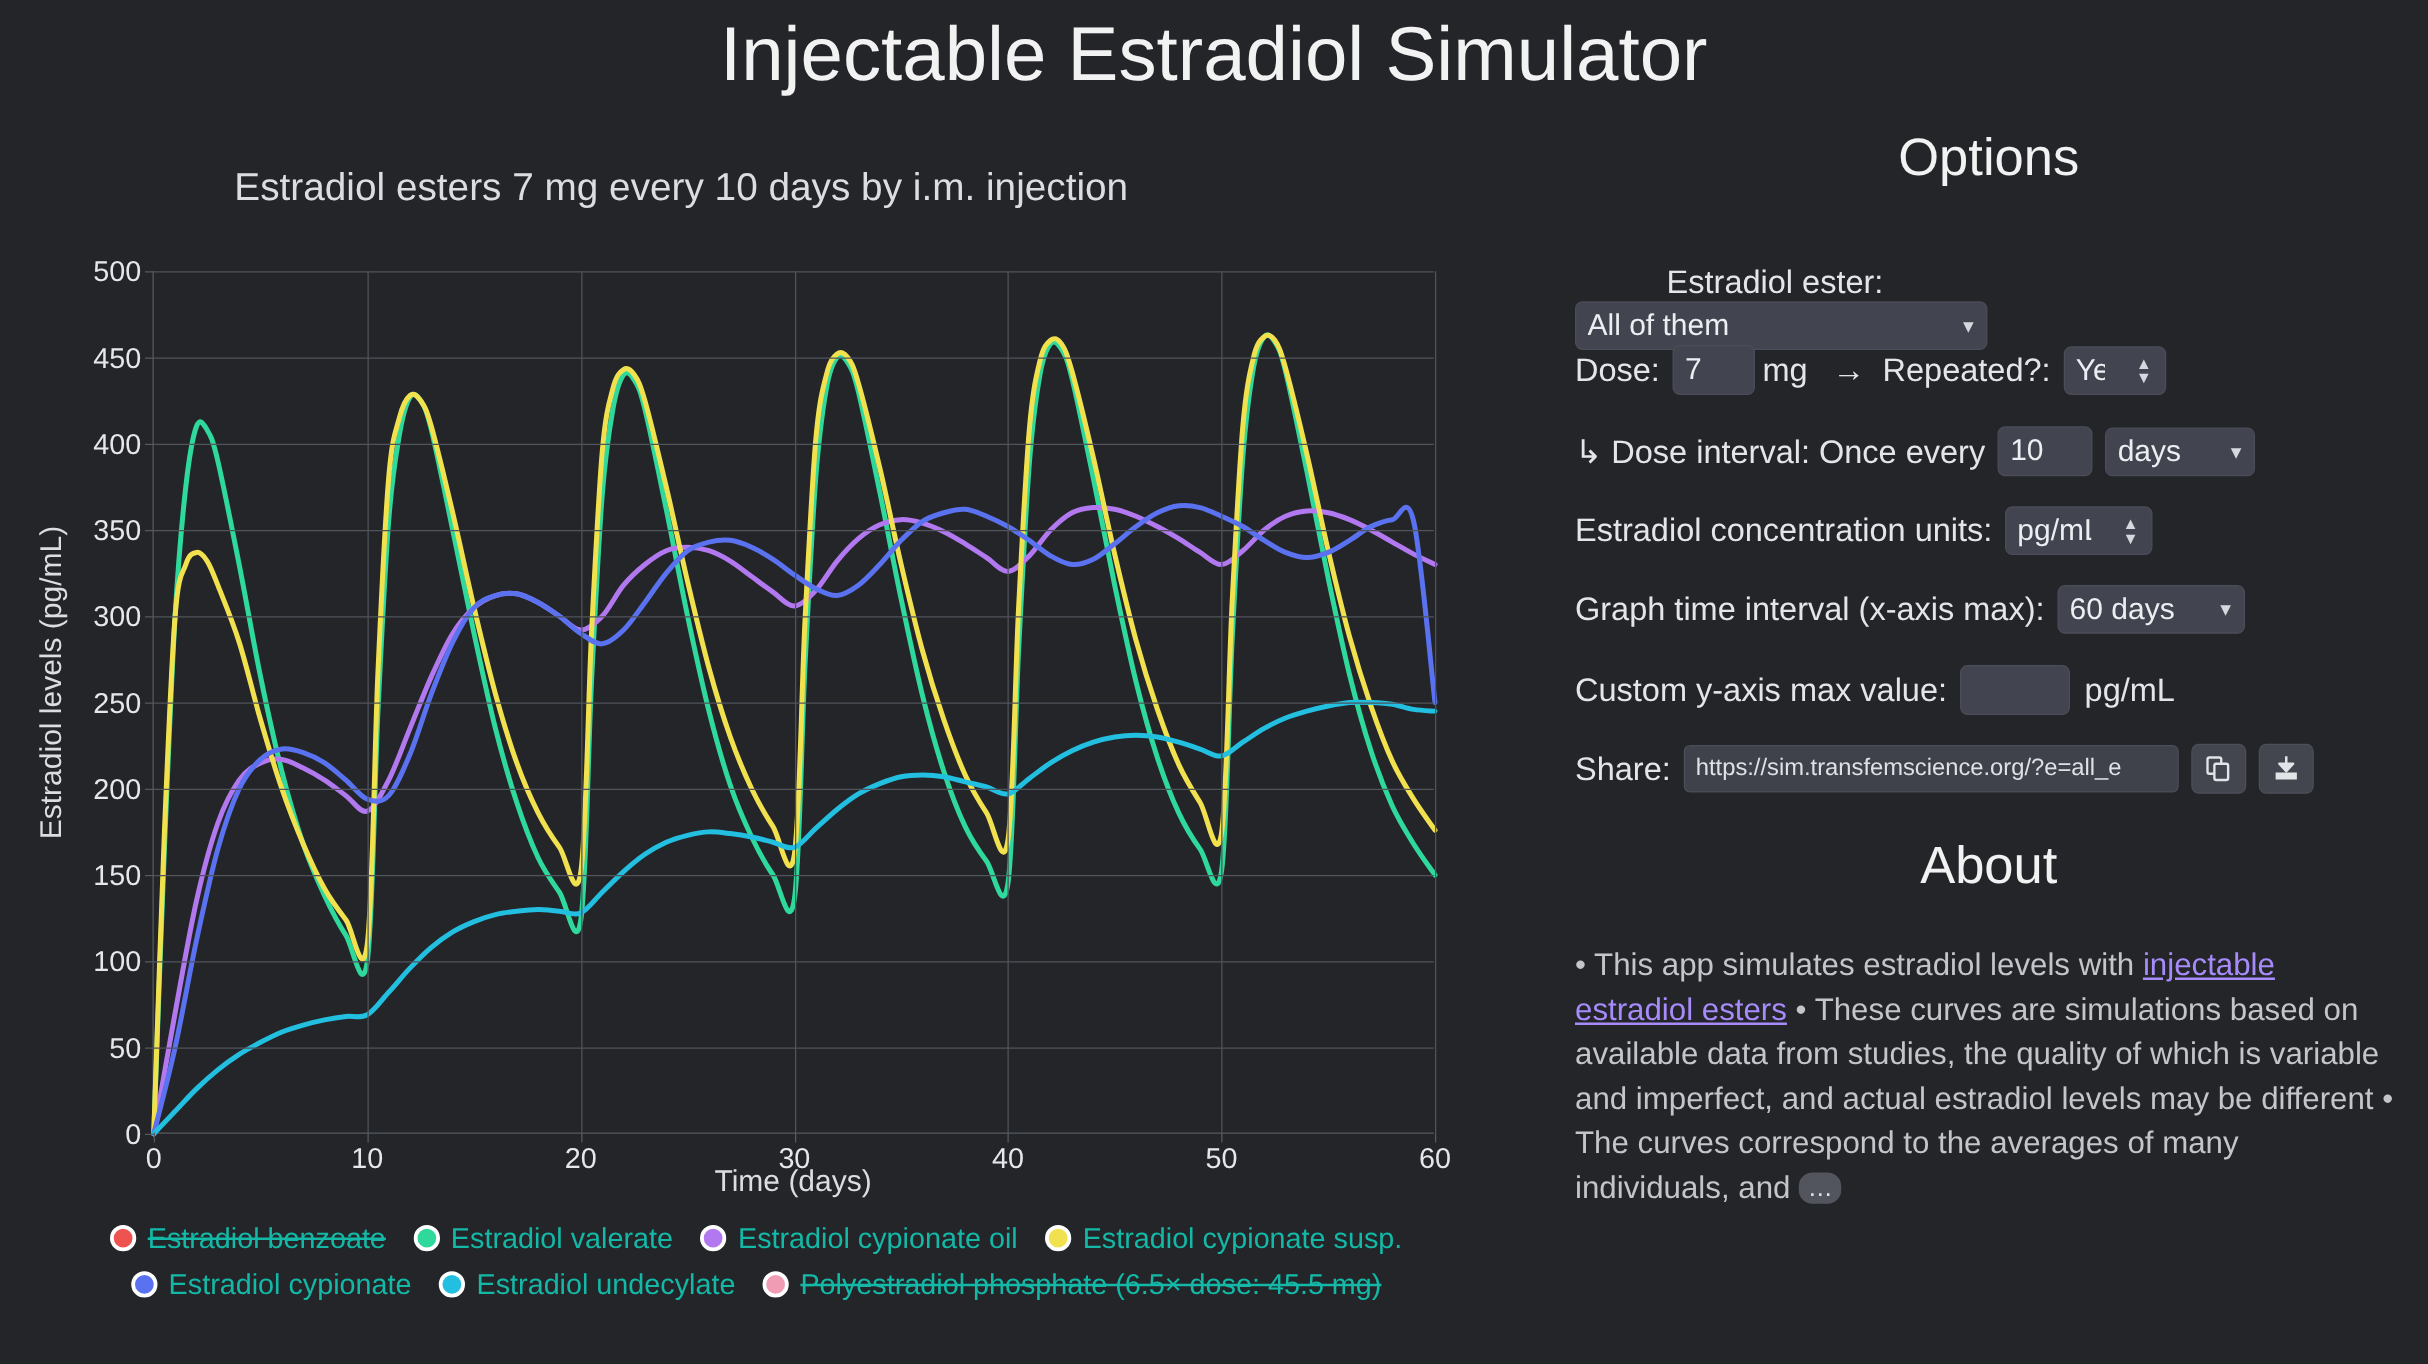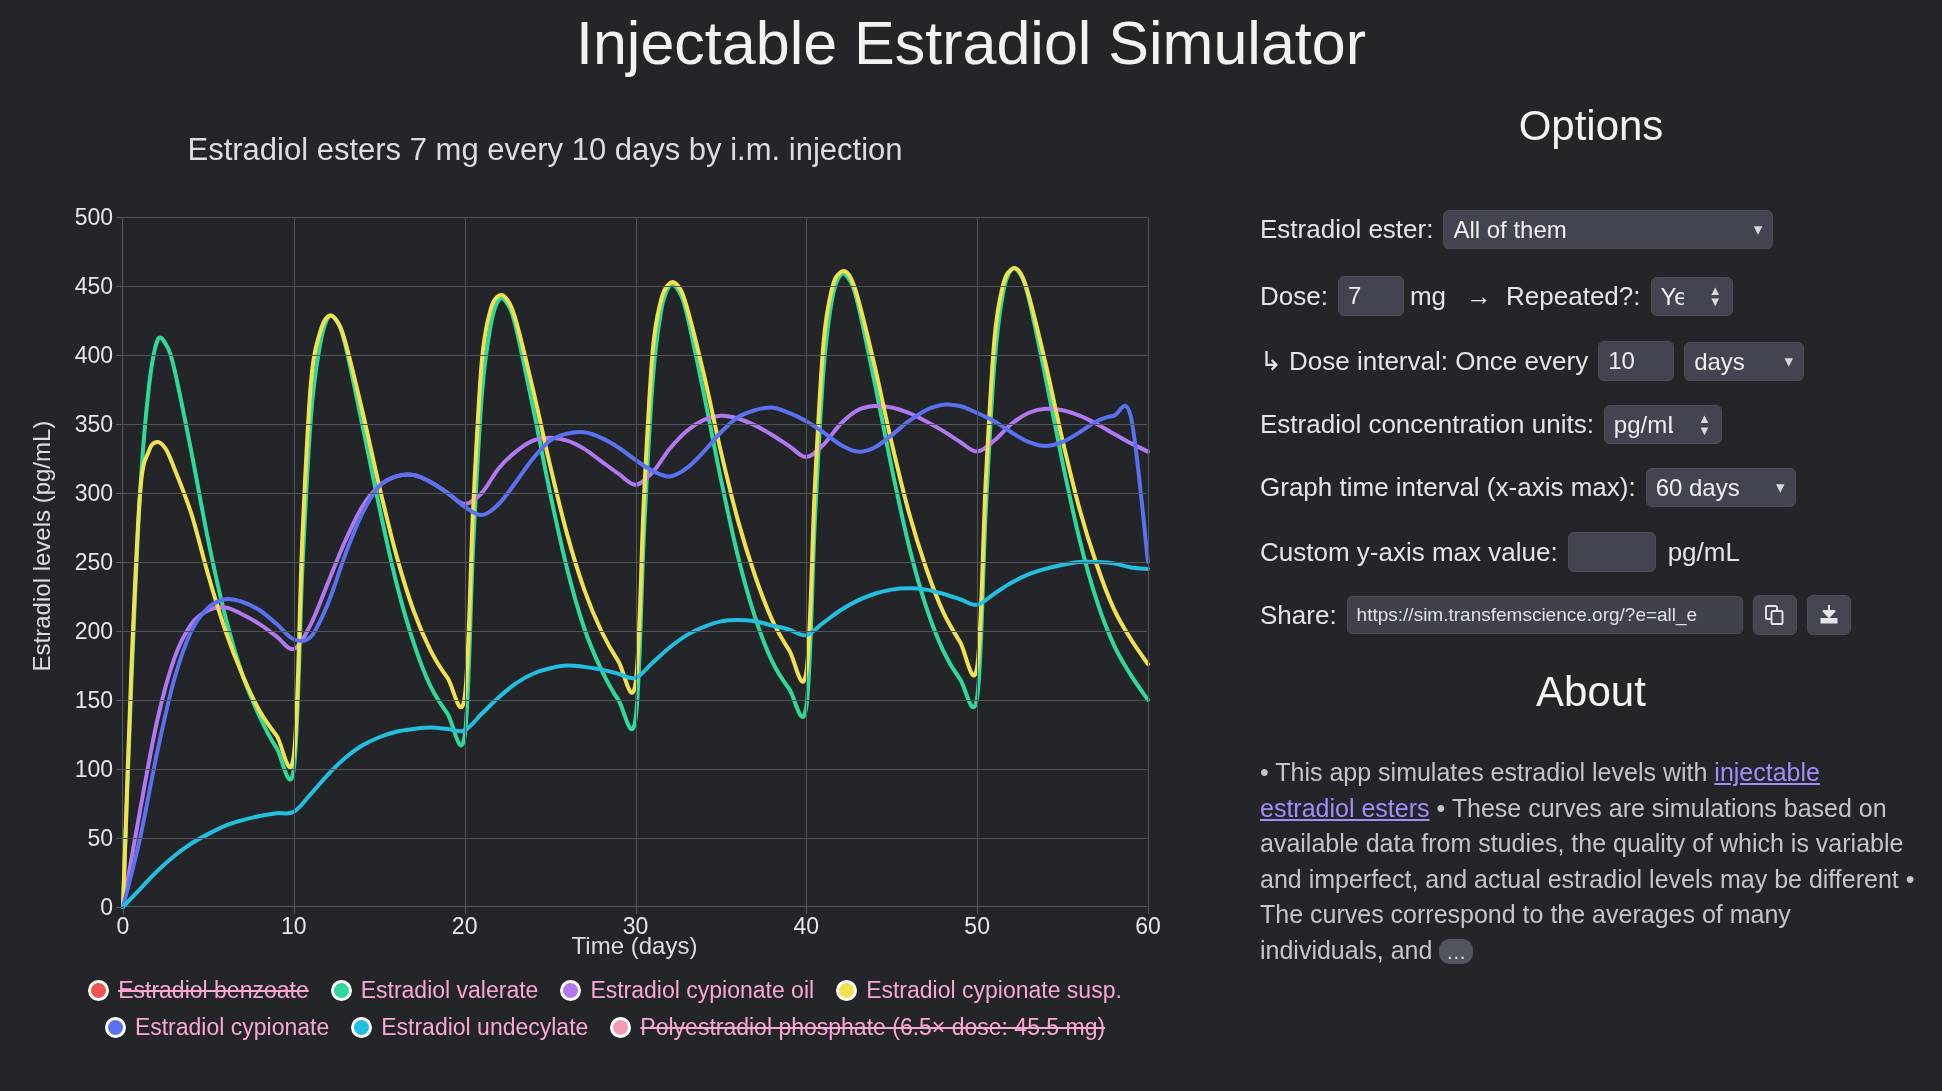--- a/index.html
+++ b/index.html
@@ -85,21 +85,21 @@
     gap: 22px; margin-bottom: 10px;
   }
   .legend-item {
     display: flex; align-items: center; gap: 9px;
     cursor: pointer;
   }
   .legend-dot {
     width: 21px; height: 21px; border-radius: 50%;
     border: 3.5px solid #fff; box-sizing: border-box;
   }
-  .legend-label { font-size: 23px; color: #f9a8d4; white-space: nowrap; }
+  .legend-label { font-size: 23px; color: #14b8a6; white-space: nowrap; }
   .legend-item.off .legend-label { text-decoration: line-through; }
 
   
   .side-col {
     position: absolute; left: 1240; top: 0; width: 702px; height: 1091px;
   }
   .section-heading {
     position: absolute; width: 702px; text-align: center;
     font-size: 42px; color: #f2f2f3;
   }
@@ -268,21 +268,21 @@
             <span class="legend-label">Polyestradiol phosphate (6.5× dose: 45.5 mg)</span>
           </div>
         </div>
       </div>
   </div>
 
   <div class="side-col" style="left:1240px;">
 
     <div class="section-heading" style="top:102px;">Options</div>
 
-    <div class="opt-row" style="top:210px;">
+    <div class="opt-row" style="top:210px;flex-direction:column;">
       <span class="opt-label">Estradiol ester:</span>
       <span class="select-wrap">
         <select class="ctl" style="width:330px;">
           <option>All of them</option>
         </select>
         <span class="chev">▾</span>
       </span>
     </div>
 
     <div class="opt-row" style="top:276px;">

